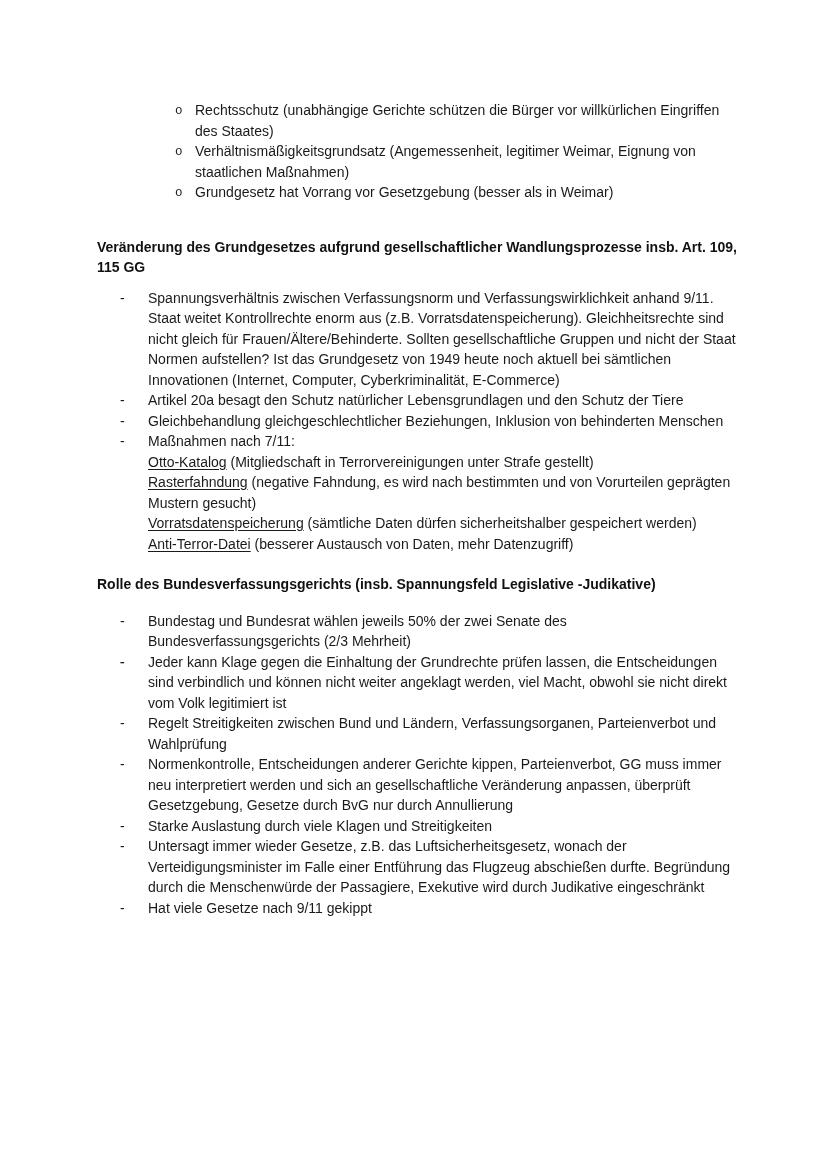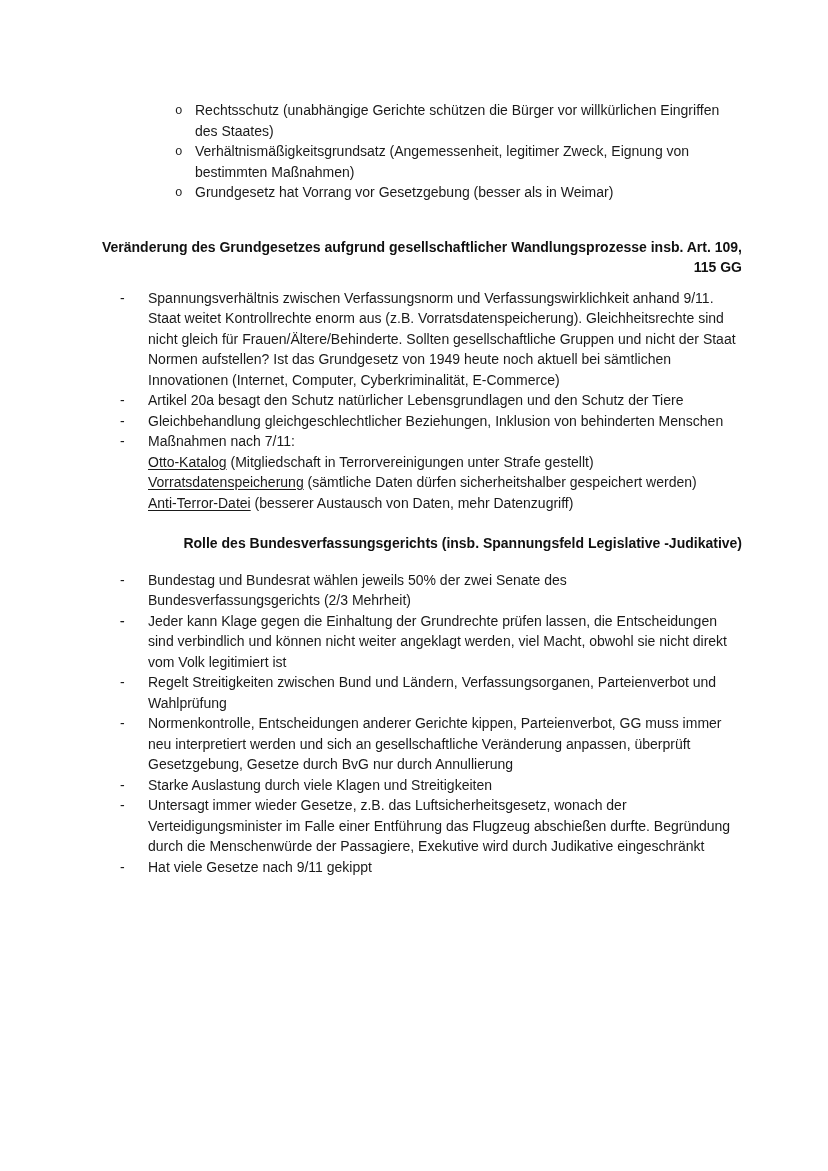--- a/index.html
+++ b/index.html
@@ -48,21 +48,20 @@
     top: 0;
   }
 
   .heading {
     font-size: 14px;
     font-weight: bold;
     color: #111111;
     line-height: 20.5px;
     margin: 34px 0 10px 0;
     white-space: pre-wrap;
-    text-align: right;
   }
   .heading.second {
     margin: 20px 0 16px 0;
   }
 
   .term {
     text-decoration: underline;
     text-underline-offset: 2px;
     margin-top: 43px;
   }
@@ -74,21 +73,21 @@
 <div class="doc">
   <div class="doc-inner">
 
     <div>
       <div class="o-item">
         <span class="o-marker">o</span>
         <span>Rechtsschutz (unabhängige Gerichte schützen die Bürger vor willkürlichen Eingriffen des Staates)</span>
       </div>
       <div class="o-item">
         <span class="o-marker">o</span>
-        <span>Verhältnismäßigkeitsgrundsatz (Angemessenheit, legitimer Zweck, Eignung von bestimmten Maßnahmen)</span>
+        <span>Verhältnismäßigkeitsgrundsatz (Angemessenheit, legitimer Weimar, Eignung von staatlichen Maßnahmen)</span>
       </div>
       <div class="o-item">
         <span class="o-marker">o</span>
         <span>Grundgesetz hat Vorrang vor Gesetzgebung (besser als in Weimar)</span>
       </div>
     </div>
 
     <div class="heading">Veränderung des Grundgesetzes aufgrund gesellschaftlicher Wandlungsprozesse insb. Art. 109,
 115 GG</div>
 
@@ -103,20 +102,23 @@
       </div>
       <div class="dash-item">
         <span class="dash-marker">-</span>
         <span>Gleichbehandlung gleichgeschlechtlicher Beziehungen, Inklusion von behinderten Menschen</span>
       </div>
       <div class="dash-item">
         <span class="dash-marker">-</span>
         <span>Maßnahmen nach 7/11:</span>
         <div class="sub-line">
           <span class="term">Otto-Katalog</span><span> (Mitgliedschaft in Terrorvereinigungen unter Strafe gestellt)</span>
+        </div>
+        <div class="sub-line">
+          <span class="term">Rasterfahndung</span><span> (negative Fahndung, es wird nach bestimmten und von Vorurteilen geprägten Mustern gesucht)</span>
         </div>
         <div class="sub-line">
           <span class="term">Vorratsdatenspeicherung</span><span> (sämtliche Daten dürfen sicherheitshalber gespeichert werden)</span>
         </div>
         <div class="sub-line">
           <span class="term">Anti-Terror-Datei</span><span> (besserer Austausch von Daten, mehr Datenzugriff)</span>
         </div>
       </div>
     </div>
 

